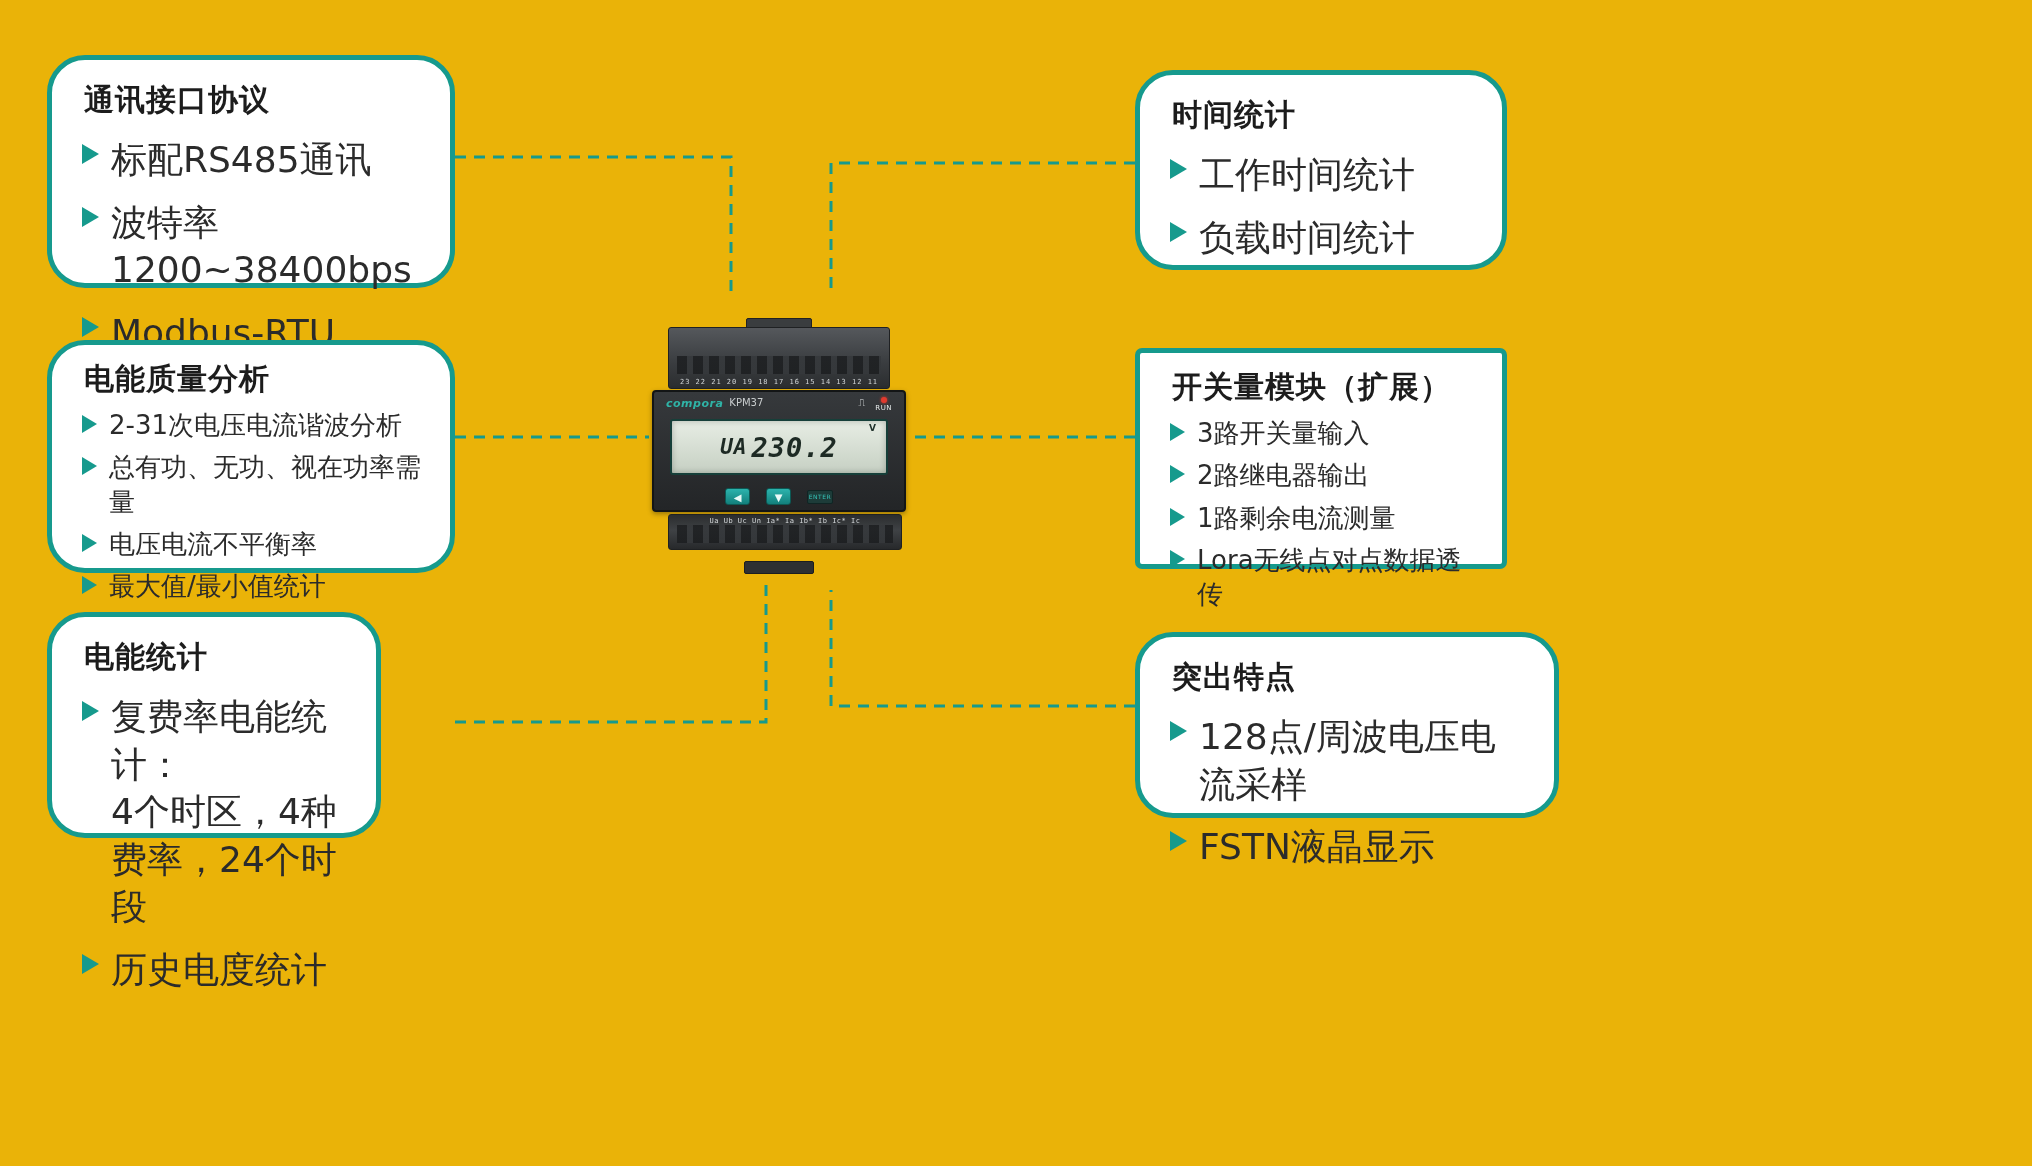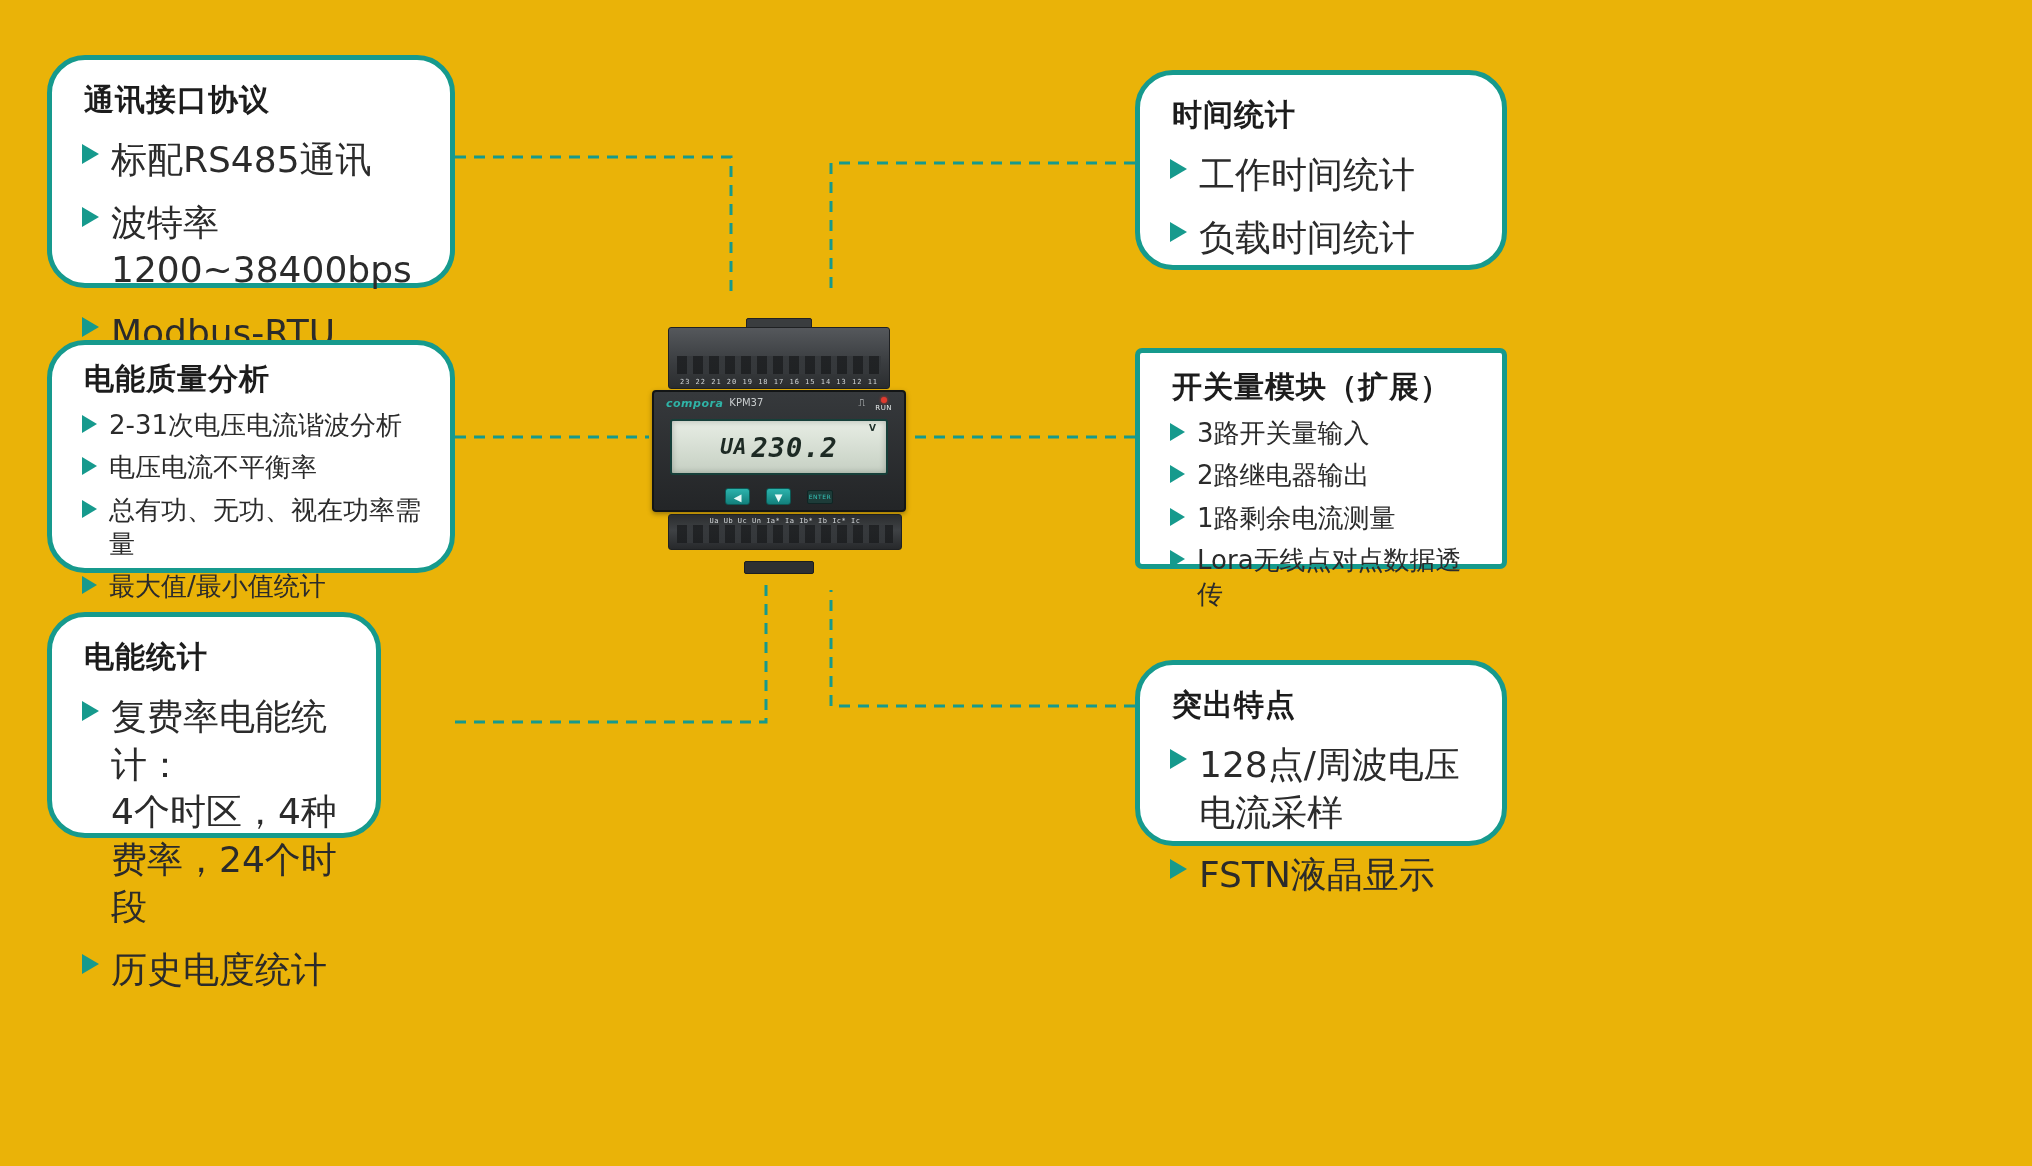--- a/index.html
+++ b/index.html
@@ -100,25 +100,25 @@
   </div>
 
   <div class="callout tight" style="left:47px; top:340px; width:408px; height:233px;">
     <div class="title">电能质量分析</div>
     <div class="item">
       <span class="bullet"></span>
       <span class="item-text">2-31次电压电流谐波分析</span>
     </div>
     <div class="item">
       <span class="bullet"></span>
+      <span class="item-text">总有功、无功、视在功率需量</span>
+    </div>
+    <div class="item">
+      <span class="bullet"></span>
       <span class="item-text">电压电流不平衡率</span>
-    </div>
-    <div class="item">
-      <span class="bullet"></span>
-      <span class="item-text">总有功、无功、视在功率需量</span>
     </div>
     <div class="item">
       <span class="bullet"></span>
       <span class="item-text">最大值/最小值统计</span>
     </div>
   </div>
 
   <div class="callout" style="left:47px; top:612px; width:334px; height:226px;">
     <div class="title">电能统计</div>
     <div class="item">
@@ -157,21 +157,21 @@
     <div class="item">
       <span class="bullet"></span>
       <span class="item-text">1路剩余电流测量</span>
     </div>
     <div class="item">
       <span class="bullet"></span>
       <span class="item-text">Lora无线点对点数据透传</span>
     </div>
   </div>
 
-  <div class="callout" style="left:1135px; top:632px; width:372px; height:186px;margin-top:28px;">
+  <div class="callout" style="left:1135px; top:632px; width:424px; height:186px;">
     <div class="title">突出特点</div>
     <div class="item">
       <span class="bullet"></span>
       <span class="item-text">128点/周波电压电流采样</span>
     </div>
     <div class="item">
       <span class="bullet"></span>
       <span class="item-text">FSTN液晶显示</span>
     </div>
   </div>

